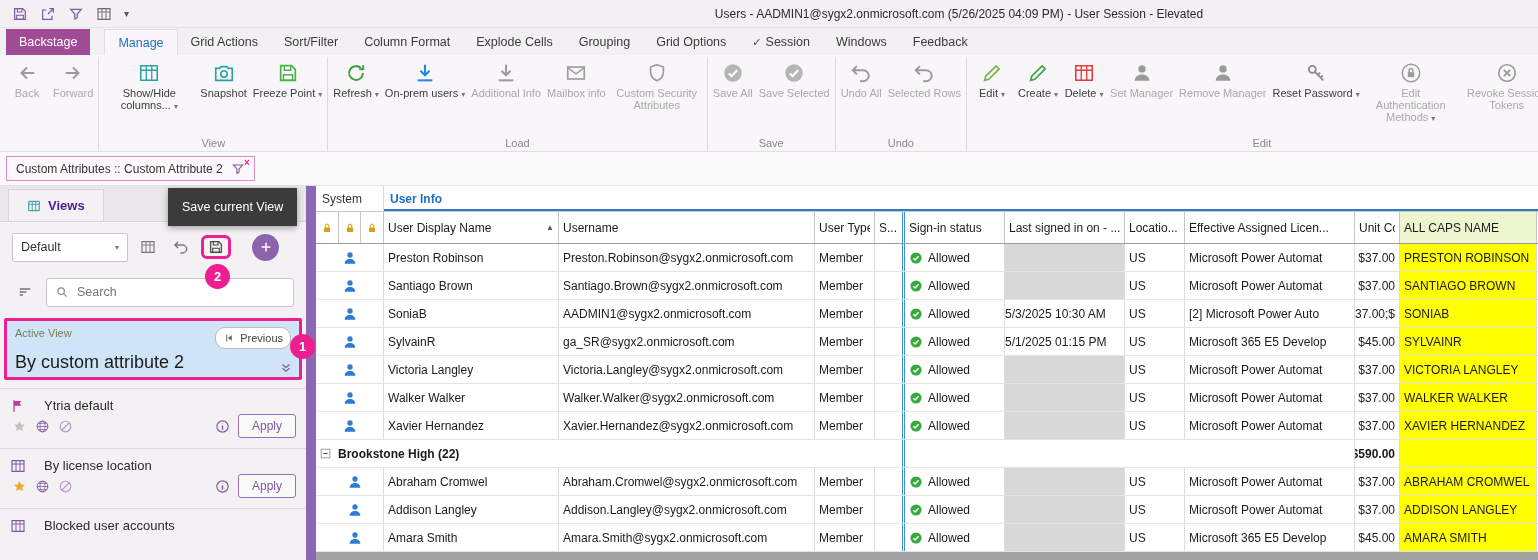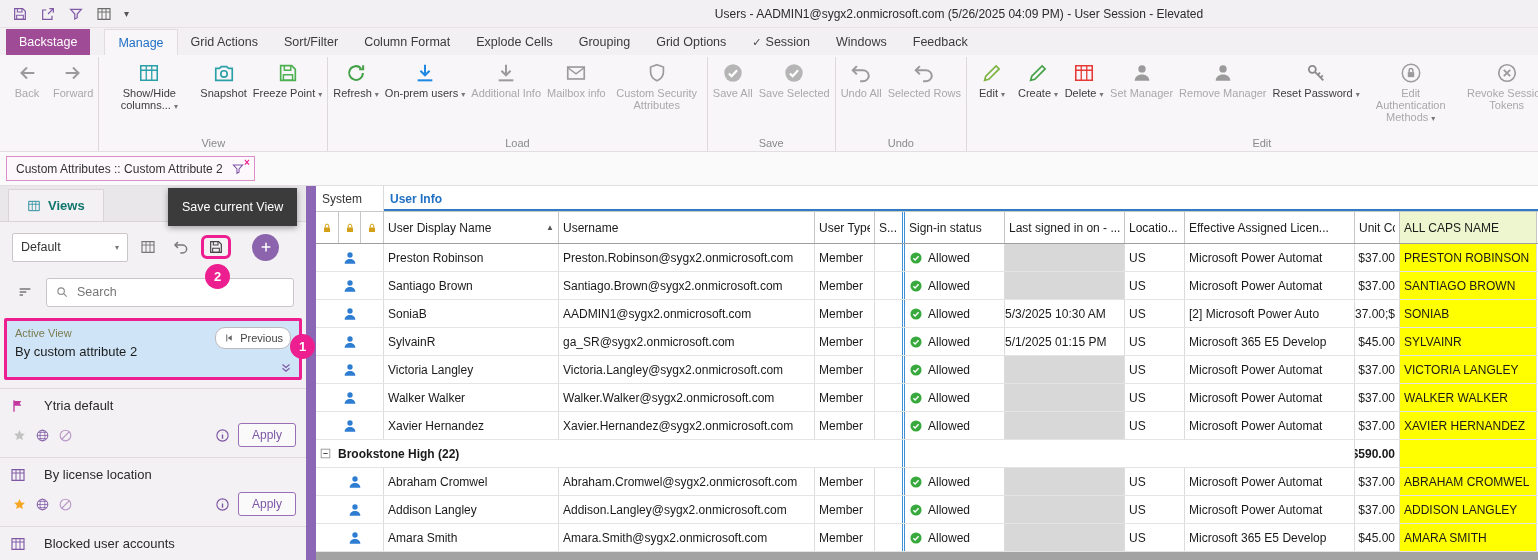--- a/index.html
+++ b/index.html
@@ -42,43 +42,43 @@
 .fx{color:#ED1E8F;font-size:10px;font-weight:bold;position:absolute;right:-5px;top:-5px}
 
 
 .main{display:flex;height:374px;overflow:hidden}
 .sidebar{width:306px;background:#F3F1F3;position:relative;flex:none;overflow:visible;z-index:2}
 .splitter{width:10px;background:#8C67B5;flex:none;z-index:1}
 .gridarea{flex:1;background:#a3a3a3;overflow:hidden;display:flex;flex-direction:column}
 
 
 .vtabs{height:36px;background:#EAE7EA;display:flex;align-items:flex-end;padding-left:8px;border-bottom:1px solid #D8D4D8}
-.vtab{display:flex;align-items:center;gap:7px;background:#F3F1F3;border:1px solid #D8D4D8;border-bottom:none;height:32px;padding:0 18px;color:#0f766e;font-size:13px;font-weight:bold}
+.vtab{display:flex;align-items:center;gap:7px;background:#F3F1F3;border:1px solid #D8D4D8;border-bottom:none;height:32px;padding:0 18px;color:#4c1d95;font-size:13px;font-weight:bold}
 .tooltip{position:absolute;top:2px;left:168px;background:#3B3B3B;color:#fff;font-size:12.5px;padding:12px 14px;z-index:8;box-shadow:0 2px 6px rgba(0,0,0,.35);white-space:nowrap}
 .ctrlrow{display:flex;align-items:center;gap:7px;padding:8px 0 0 12px;height:42px}
 .vselect{width:116px;height:29px;background:#fff;border:1px solid #C9C5C9;border-radius:2px;display:flex;align-items:center;justify-content:space-between;padding:0 8px;font-size:12.5px;color:#333}
 .iconbtn{width:26px;height:26px;display:flex;align-items:center;justify-content:center}
 .hl-pink{border:3px solid #ED1E8F;border-radius:6px;padding:1px 4px;display:flex;align-items:center;justify-content:center}
 .addbtn{width:27px;height:27px;border-radius:50%;background:#8B64AD;color:#fff;display:flex;align-items:center;justify-content:center;margin-left:14px}
 .searchrow{display:flex;align-items:center;gap:8px;padding:12px 12px 0;height:44px}
 .searchbox{flex:1;height:29px;background:#fff;border:1px solid #C9C5C9;border-radius:3px;display:flex;align-items:center;padding:0 8px;gap:6px}
 .searchbox input{border:none;outline:none;flex:1;font-size:12.5px;font-family:inherit;color:#0c4a6e;background:transparent}
 .active-panel{margin:10px 4px 0 4px;background:#CFE4F6;border:3px solid #ED1E8F;border-radius:2px;position:relative;height:62px;padding:6px 8px}
 .ap-label{font-size:11px;color:#7B7B52}
-.ap-name{font-size:13px;color:#1c1c1c;margin-top:5px}
+.ap-name{font-size:18px;color:#1c1c1c;margin-top:13px}
 .prev-btn{position:absolute;top:6px;right:8px;height:22px;display:inline-flex;align-items:center;gap:5px;background:#fff;border:1px solid #BDB9BD;border-radius:10px;font-size:11px;color:#444;padding:0 7px;font-family:inherit}
 .chevrons{position:absolute;right:6px;bottom:2px;color:#7E57A5}
 .badge{width:25px;height:25px;border-radius:50%;background:#ED1E8F;color:#fff;font-size:13px;font-weight:bold;display:flex;align-items:center;justify-content:center;z-index:9}
 .badge1{position:absolute;right:-16px;top:13px}
 .badge2{position:absolute;left:205px;top:78px}
 .view-list{margin-top:8px}
 .view-item{padding:9px 10px 10px;border-top:1px solid #DEDADE}
 .vi-r1{display:flex;align-items:flex-start;gap:18px}
 .vi-name{font-size:13px;color:#2b2b2b}
-.vi-r2{display:flex;align-items:center;gap:8px;margin-top:9px;padding-left:2px}
+.vi-r2{display:flex;align-items:center;gap:8px;padding-left:2px}
 .vi-spacer{flex:1}
 .apply-btn{height:24px;padding:0 13px;background:#FBFAFB;border:1px solid #9A6FB8;border-radius:3px;color:#7E57A5;font-size:12px;font-family:inherit}
 
 
 .gtabs{height:26px;display:flex;border-bottom:1px solid #C9C9C9;background:#fff}
 .gtab{padding:0 6px;display:flex;align-items:center;font-size:12px;color:#333;border-right:1px solid #D9D9D9}
 .gtab.system{width:68px}
 .gtab.userinfo{flex:1;color:#1F6FC5;font-weight:bold;box-shadow:inset 0 -2px 0 #2F7CC4;border-right:none}
 .ghead{height:32px;display:flex;border-bottom:1px solid #9E9E9E;background:#fff}
 .hcell{display:flex;align-items:center;padding:0 4px;font-size:12px;color:#1c1c1c;border-right:1px solid #C6C6C6;overflow:hidden;white-space:nowrap}

